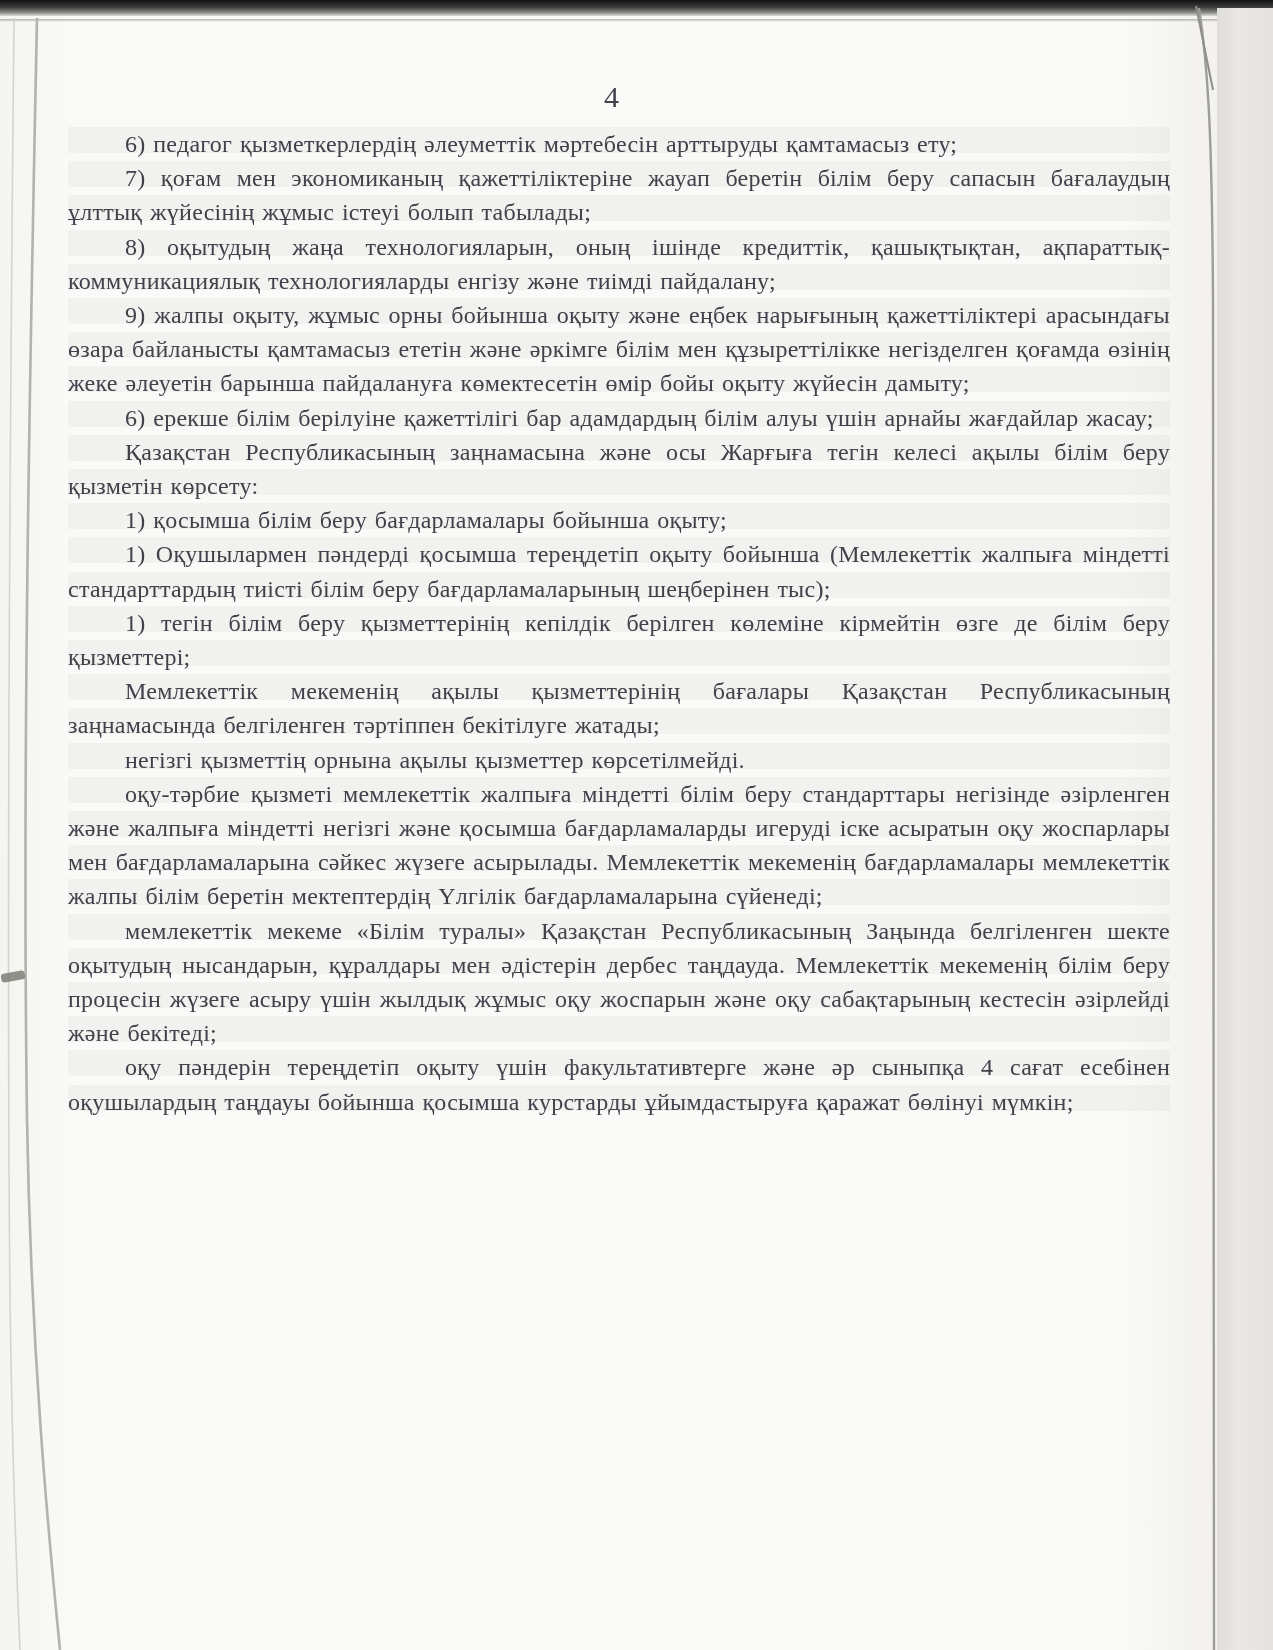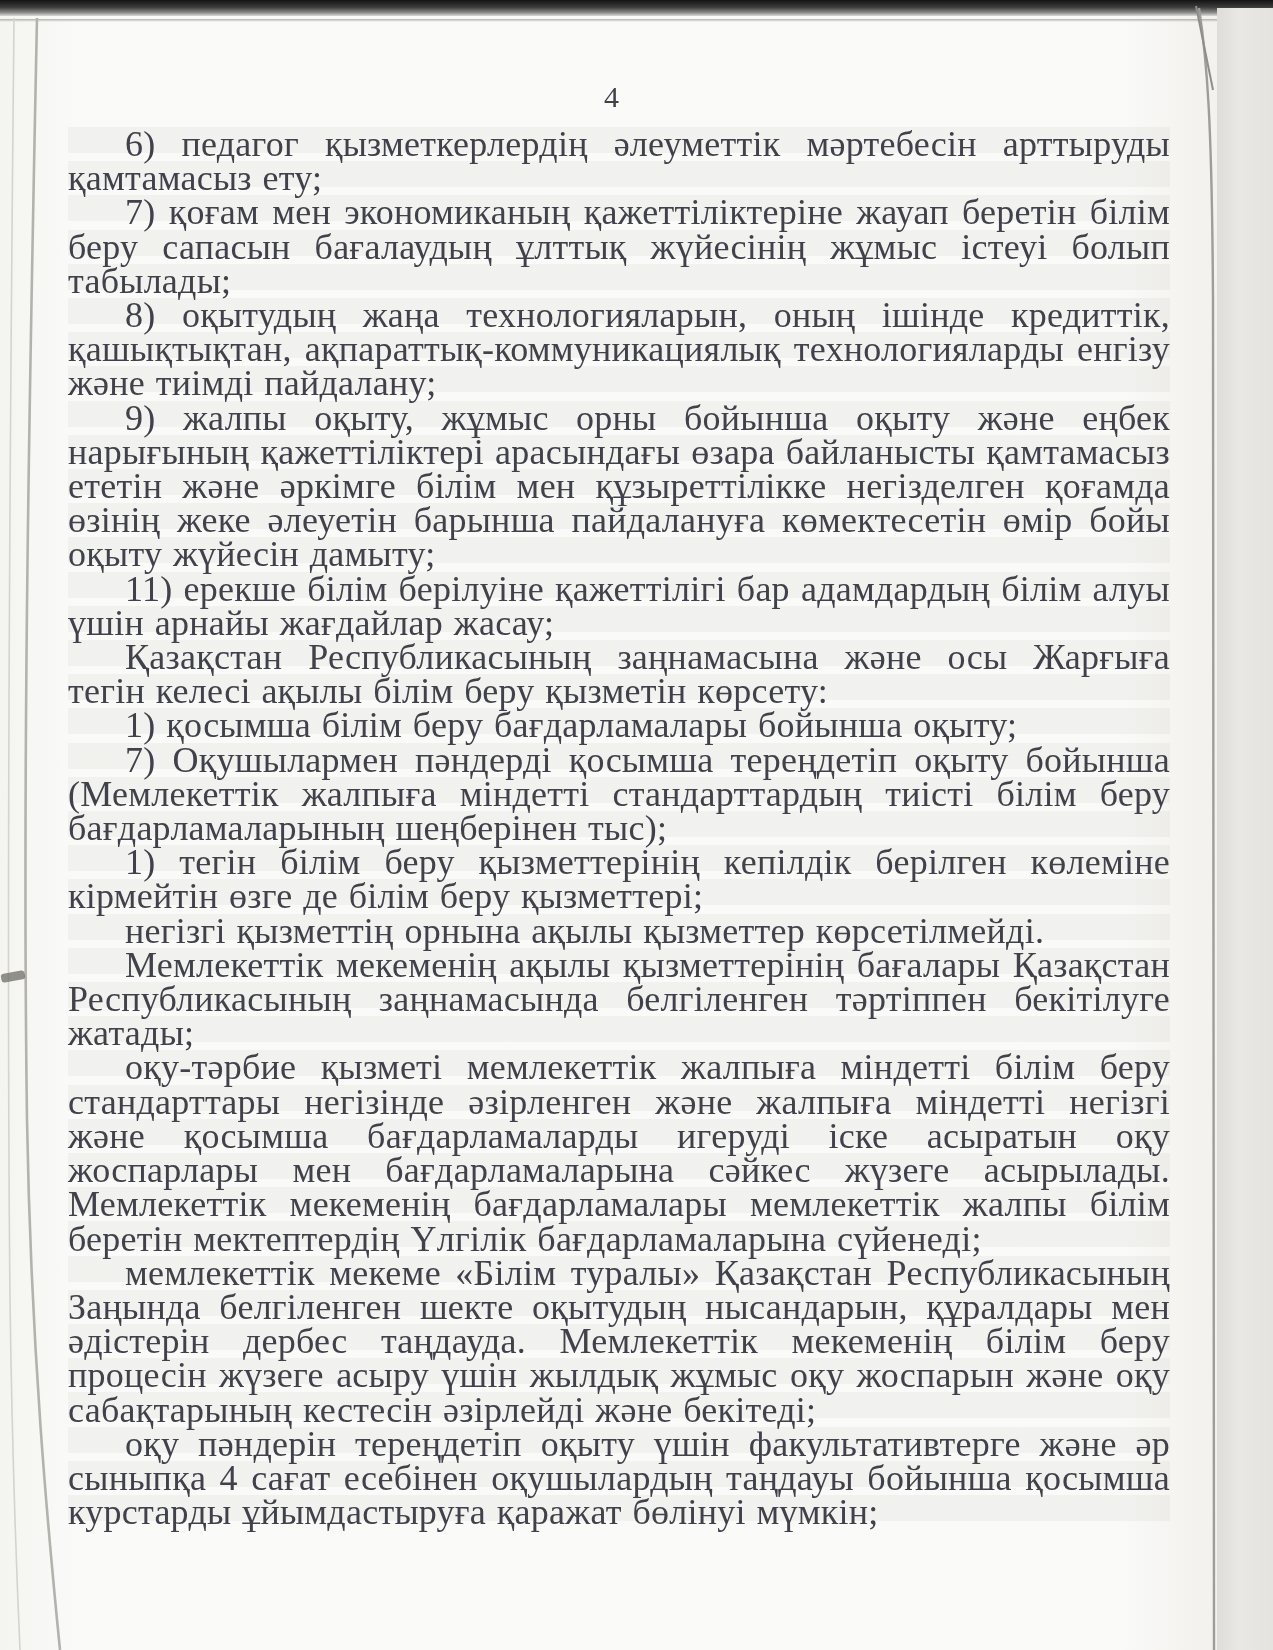--- a/index.html
+++ b/index.html
@@ -39,21 +39,21 @@
     position:absolute;left:1px;top:972px;width:24px;height:9px;
     background:#6d6d66;border-radius:3px;transform:rotate(-10deg);opacity:.75;
   }
   .page-number{
     position:absolute;left:0;top:80px;width:1224px;
     text-align:center;font-size:30px;color:var(--ink-color);
     letter-spacing:1px;
   }
   .text-block{
     position:absolute;left:68px;top:127px;width:1102px;
-    font-size:36px;line-height:34.2px;color:var(--ink-color);
+    font-size:24px;line-height:34.2px;color:var(--ink-color);
     text-align:justify;letter-spacing:.25px;word-spacing:1.5px;
     
     background-image:repeating-linear-gradient(180deg,
       rgba(165,165,158,.10) 0px, rgba(165,165,158,.10) 26px,
       rgba(0,0,0,0) 26px, rgba(0,0,0,0) 34.2px);
   }
   .text-block p{margin:0;text-indent:57px;}
 </style>
 </head>
 <body>
@@ -75,25 +75,25 @@
 
   <div class="left-mark"></div>
 
   <div class="page-number">4</div>
 
   <div class="text-block">
     <p>6) педагог қызметкерлердің әлеуметтік мәртебесін арттыруды қамтамасыз ету;</p>
     <p>7) қоғам мен экономиканың қажеттіліктеріне жауап беретін білім беру сапасын бағалаудың ұлттық жүйесінің жұмыс істеуі болып табылады;</p>
     <p>8) оқытудың жаңа технологияларын, оның ішінде кредиттік, қашықтықтан, ақпараттық-коммуникациялық технологияларды енгізу және тиімді пайдалану;</p>
     <p>9) жалпы оқыту, жұмыс орны бойынша оқыту және еңбек нарығының қажеттіліктері арасындағы өзара байланысты қамтамасыз ететін және әркімге білім мен құзыреттілікке негізделген қоғамда өзінің жеке әлеуетін барынша пайдалануға көмектесетін өмір бойы оқыту жүйесін дамыту;</p>
-    <p>11) ерекше білім берілуіне қажеттілігі бар адамдардың білім алуы үшін арнайы жағдайлар жасау;</p>
+    <p>6) ерекше білім берілуіне қажеттілігі бар адамдардың білім алуы үшін арнайы жағдайлар жасау;</p>
     <p>Қазақстан Республикасының заңнамасына және осы Жарғыға тегін келесі ақылы білім беру қызметін көрсету:</p>
     <p>1) қосымша білім беру бағдарламалары бойынша оқыту;</p>
-    <p>7) Оқушылармен пәндерді қосымша тереңдетіп оқыту бойынша (Мемлекеттік жалпыға міндетті стандарттардың тиісті білім беру бағдарламаларының шеңберінен тыс);</p>
+    <p>1) Оқушылармен пәндерді қосымша тереңдетіп оқыту бойынша (Мемлекеттік жалпыға міндетті стандарттардың тиісті білім беру бағдарламаларының шеңберінен тыс);</p>
     <p>1) тегін білім беру қызметтерінің кепілдік берілген көлеміне кірмейтін өзге де білім беру қызметтері;</p>
+    <p>Мемлекеттік мекеменің ақылы қызметтерінің бағалары Қазақстан Республикасының заңнамасында белгіленген тәртіппен бекітілуге жатады;</p>
     <p>негізгі қызметтің орнына ақылы қызметтер көрсетілмейді.</p>
-    <p>Мемлекеттік мекеменің ақылы қызметтерінің бағалары Қазақстан Республикасының заңнамасында белгіленген тәртіппен бекітілуге жатады;</p>
     <p>оқу-тәрбие қызметі мемлекеттік жалпыға міндетті білім беру стандарттары негізінде әзірленген және жалпыға міндетті негізгі және қосымша бағдарламаларды игеруді іске асыратын оқу жоспарлары мен бағдарламаларына сәйкес жүзеге асырылады. Мемлекеттік мекеменің бағдарламалары мемлекеттік жалпы білім беретін мектептердің Үлгілік бағдарламаларына сүйенеді;</p>
     <p>мемлекеттік мекеме «Білім туралы» Қазақстан Республикасының Заңында белгіленген шекте оқытудың нысандарын, құралдары мен әдістерін дербес таңдауда. Мемлекеттік мекеменің білім беру процесін жүзеге асыру үшін жылдық жұмыс оқу жоспарын және оқу сабақтарының кестесін әзірлейді және бекітеді;</p>
     <p>оқу пәндерін тереңдетіп оқыту үшін факультативтерге және әр сыныпқа 4 сағат есебінен оқушылардың таңдауы бойынша қосымша курстарды ұйымдастыруға қаражат бөлінуі мүмкін;</p>
   </div>
 
 </div>
 
 </body></html>

